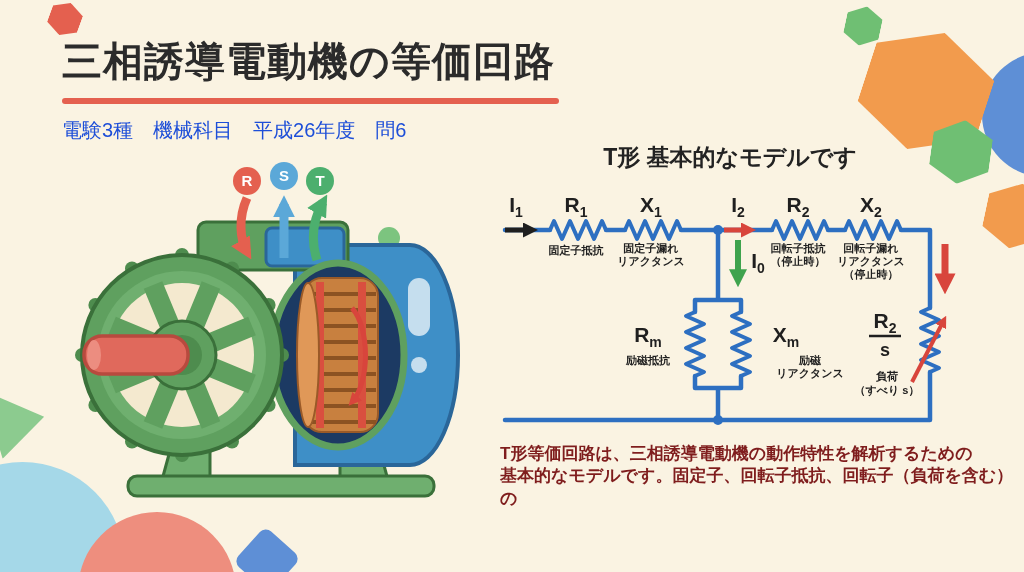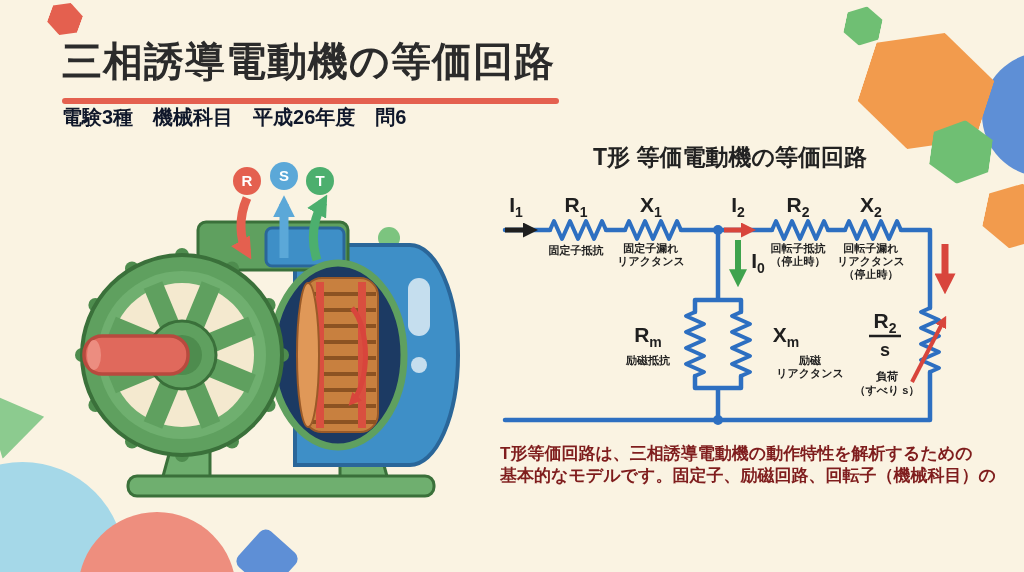--- a/index.html
+++ b/index.html
@@ -8,21 +8,21 @@
 
   
   .deco { position:absolute; }
   .hex { clip-path:polygon(50% 0%,100% 25%,100% 75%,50% 100%,0% 75%,0% 25%); }
   .circle { border-radius:50%; }
 
   
   .header { position:absolute; left:62px; top:34px; }
   .title { font-size:40px; font-weight:bold; color:#2B2B2B; letter-spacing:1px; }
   .title-underline { width:497px; height:6px; background:#E4604F; margin-top:9px; border-radius:3px; }
-  .subtitle { font-size:20px; font-weight:bold; color:#0f172a; }
+  .subtitle { margin-top:13px; font-size:20px; font-weight:normal; color:#1d4ed8; }
 
   
   .motor { position:absolute; left:70px; top:150px; width:410px; height:380px; }
   .phase-letter { font-size:15px; font-weight:bold; fill:#FFFFFF; text-anchor:middle; }
 
   
   .circuit-title { position:absolute; left:480px; top:142px; width:500px; text-align:center;
                    font-size:23px; font-weight:bold; color:#222; }
   .circuit { position:absolute; left:488px; top:140px; width:536px; height:310px; }
   .circuit text { fill:#1F1F1F; }
@@ -142,21 +142,21 @@
     <g>
       <circle cx="177" cy="31" r="14" fill="#E4604F"></circle>
       <text class="phase-letter" x="177" y="36">R</text>
       <circle cx="214" cy="26" r="14" fill="#5BA8D8"></circle>
       <text class="phase-letter" x="214" y="31">S</text>
       <circle cx="250" cy="31" r="14" fill="#4CAF6E"></circle>
       <text class="phase-letter" x="250" y="36">T</text>
     </g>
   </svg>
 
-  <div class="circuit-title">T形 等価電動機の等価回路</div>
+  <div class="circuit-title">T形 基本的なモデルです</div>
 
   <svg class="circuit" viewBox="0 0 536 310">
     <defs>
       <marker id="m-black" viewBox="0 0 10 10" refX="6" refY="5" markerWidth="3" markerHeight="3" orient="auto">
         <path d="M0 0L10 5L0 10Z" fill="#1F1F1F"></path>
         </marker>
       <marker id="m-red" viewBox="0 0 10 10" refX="6" refY="5" markerWidth="3" markerHeight="3" orient="auto">
         <path d="M0 0L10 5L0 10Z" fill="#D8453C"></path>
         </marker>
       <marker id="m-green" viewBox="0 0 10 10" refX="6" refY="5" markerWidth="3" markerHeight="3" orient="auto">
@@ -210,16 +210,16 @@
     <text class="small-label" x="383" y="138" text-anchor="middle">（停止時）</text>
     <text class="small-label" x="160" y="224" text-anchor="middle">励磁抵抗</text>
     <text class="small-label" x="322" y="224" text-anchor="middle">励磁</text>
     <text class="small-label" x="322" y="237" text-anchor="middle">リアクタンス</text>
     <text class="small-label" x="399" y="240" text-anchor="middle">負荷</text>
     <text class="small-label" x="399" y="254" text-anchor="middle">（すべり s）</text>
   </svg>
 
   <div class="description">
     <div>T形等価回路は、三相誘導電動機の動作特性を解析するための</div>
-    <div>基本的なモデルです。固定子、励磁回路、回転子（機械科目）の</div>
+    <div>基本的なモデルです。固定子、回転子抵抗、回転子（負荷を含む）の</div>
   </div>
 
 </div>
 
 </body></html>

